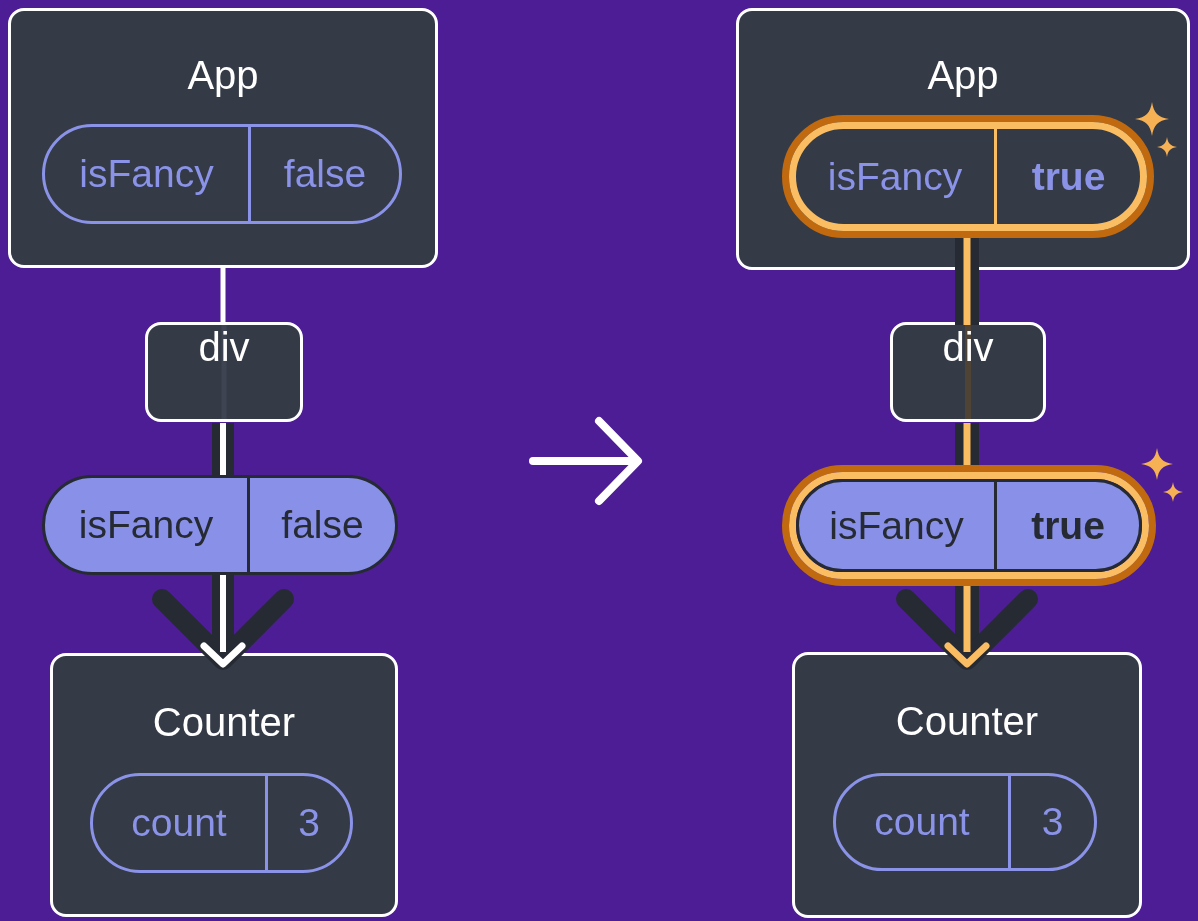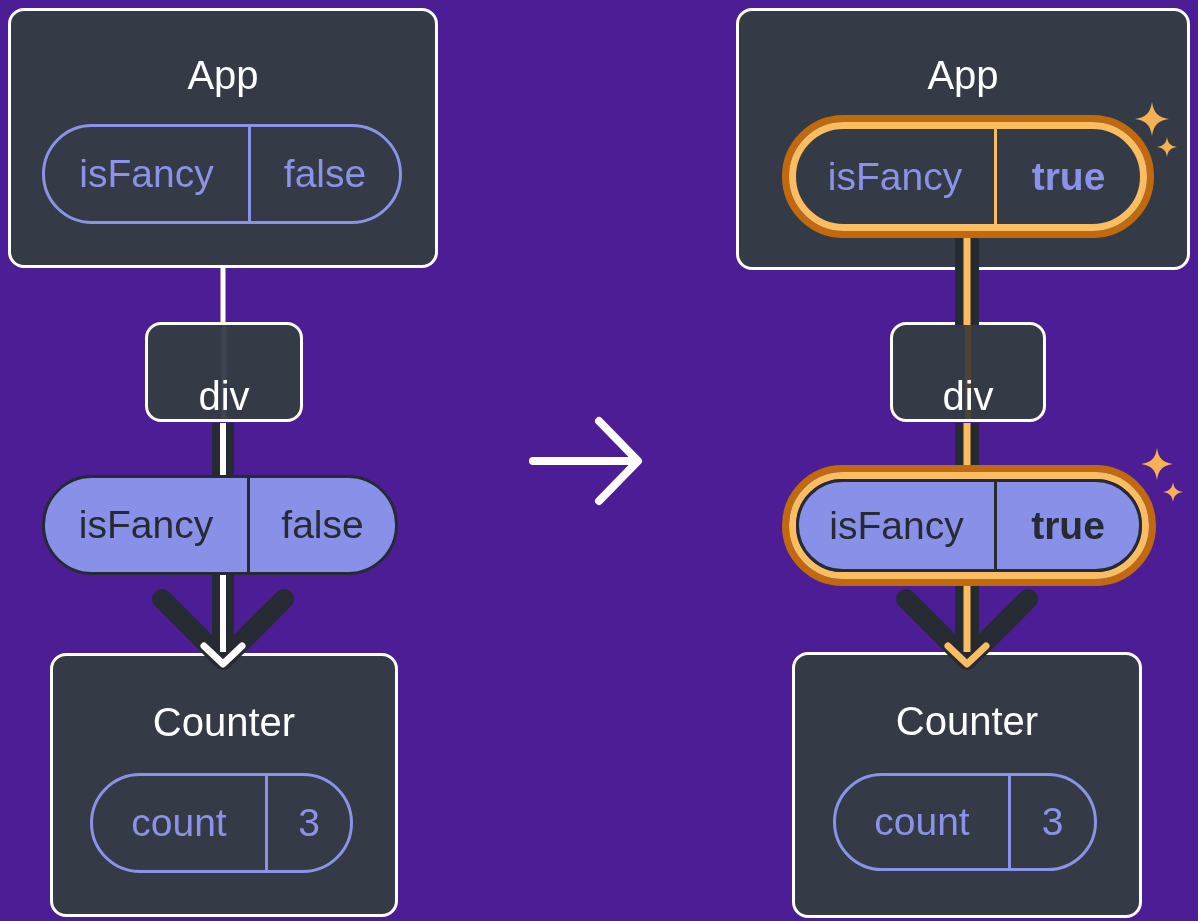--- a/index.html
+++ b/index.html
@@ -9,21 +9,21 @@
   }
   
   .node{
     position:absolute;background:#343A46;border:3px solid #FFFFFF;
     border-radius:16px;box-sizing:border-box;
   }
   .node-title{
     position:absolute;left:0;right:0;text-align:center;
     color:#FFFFFF;font-size:40px;font-weight:500;line-height:40px;
   }
-  .divbox{display:flex;align-items:flex-end;justify-content:center;}
+  .divbox{display:flex;align-items:flex-start;justify-content:center;}
   .divbox .inner-pipe{
     position:absolute;left:50%;top:0;bottom:0;width:5px;transform:translateX(-50%);
   }
   .divbox .div-label{
     position:relative;color:#FFFFFF;font-size:40px;font-weight:500;
   }
   
   .connectors{position:absolute;left:0;top:0;width:1198px;height:921px;}
   
   .pill{

